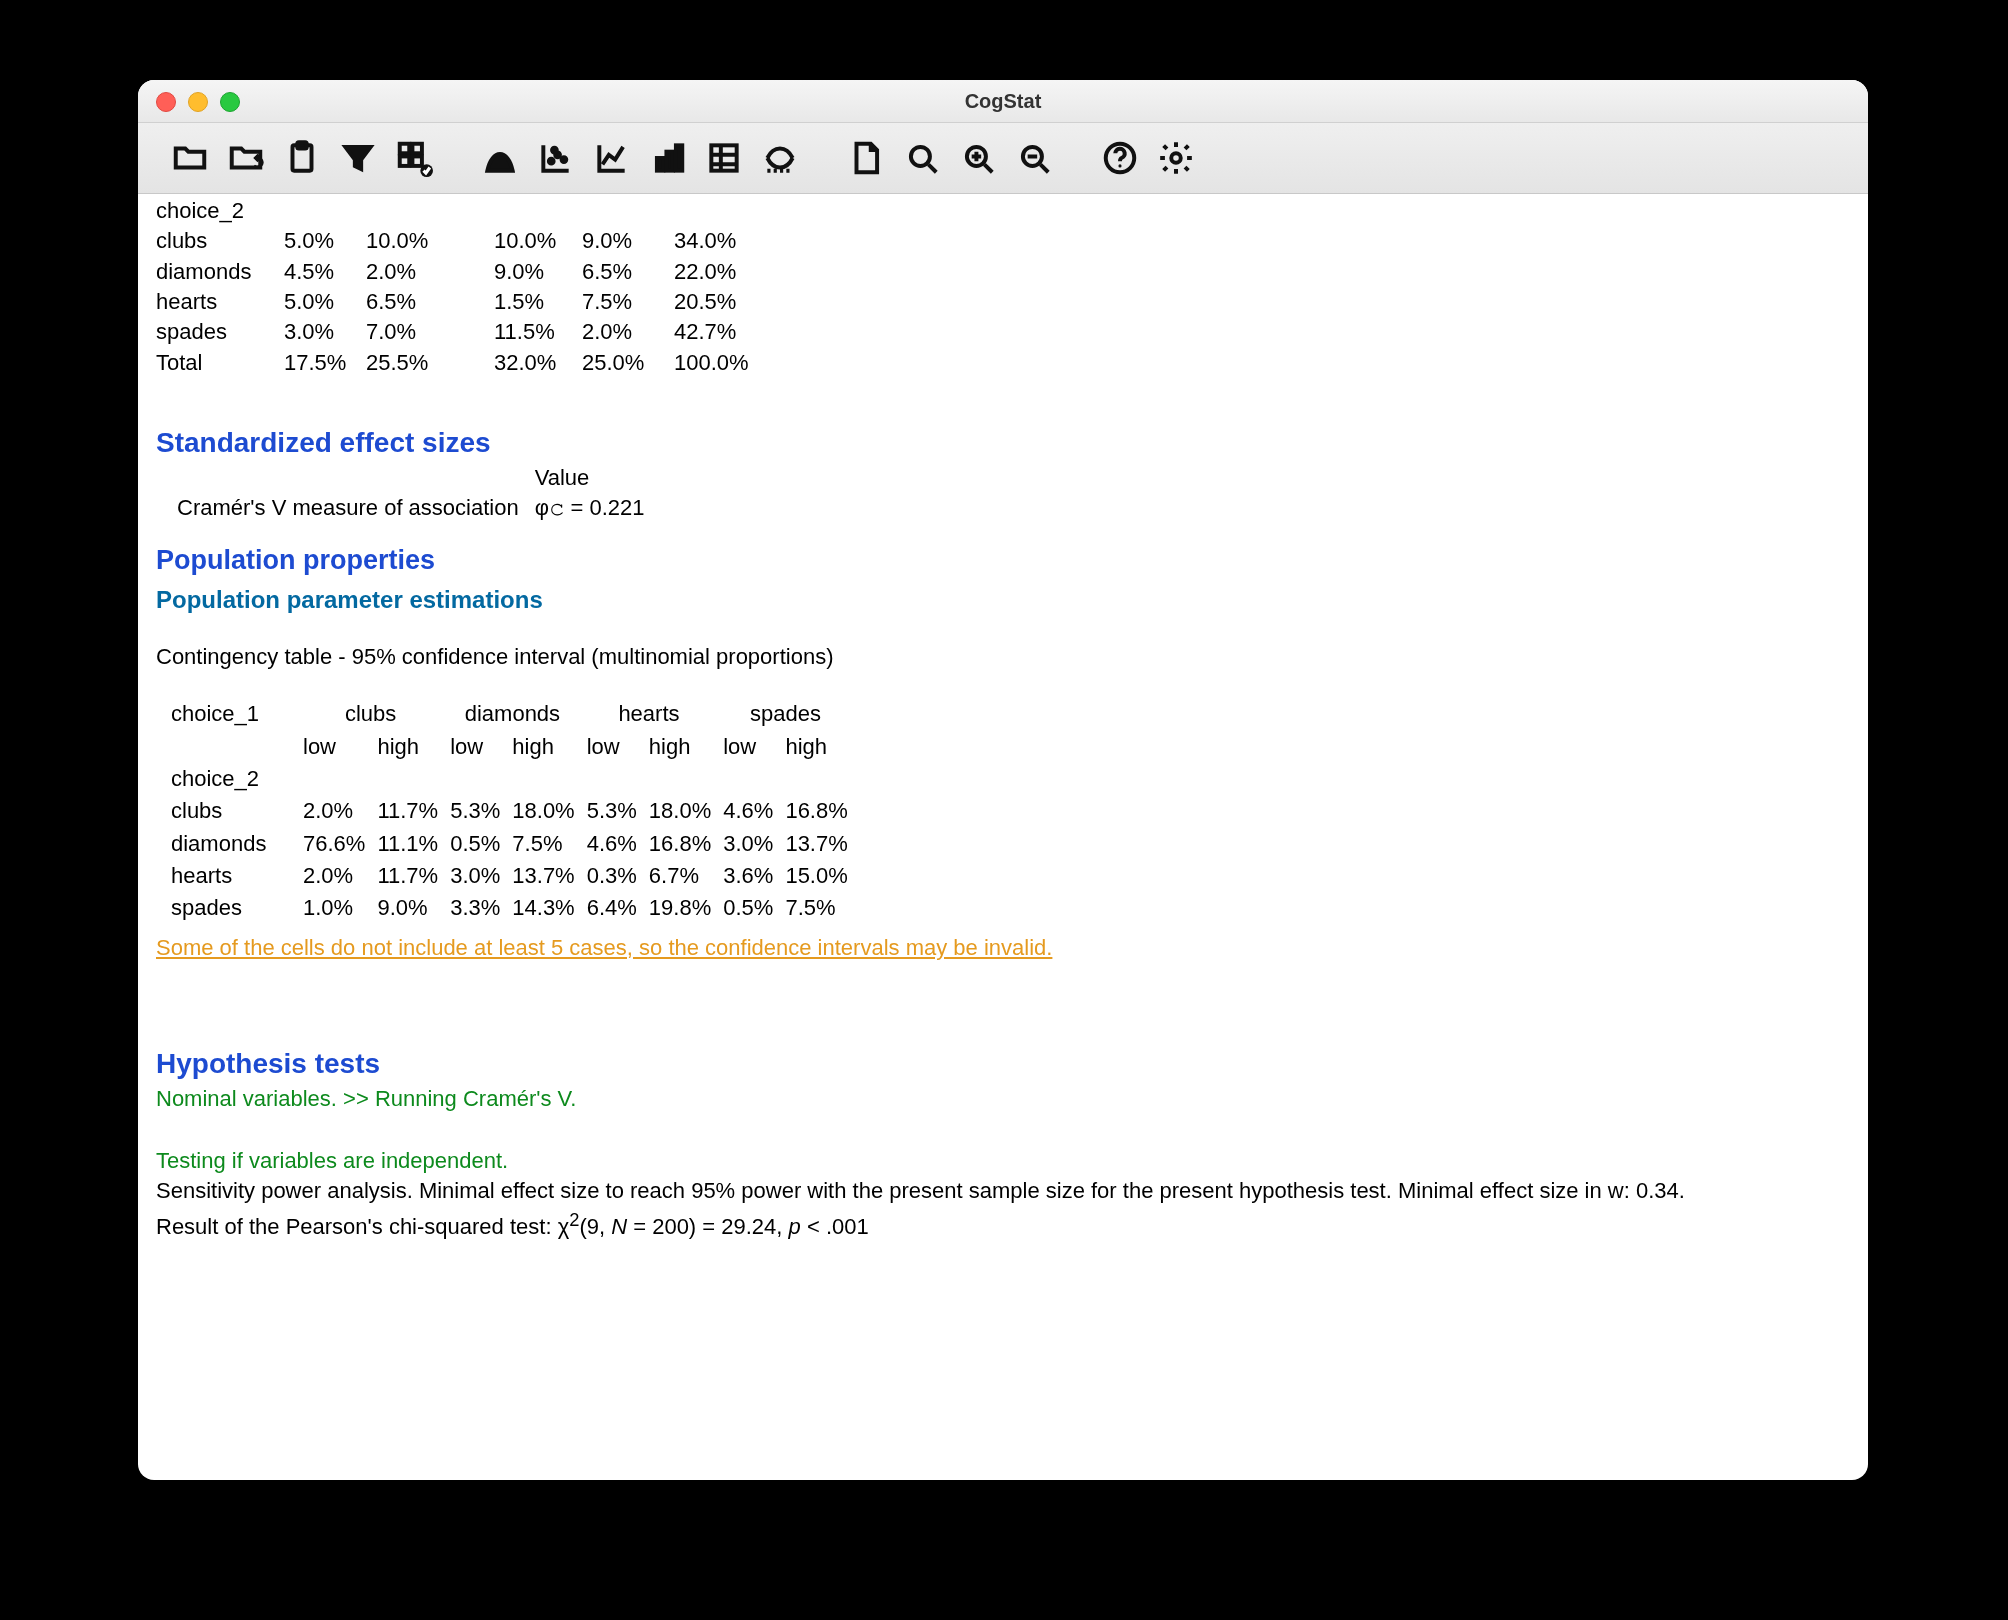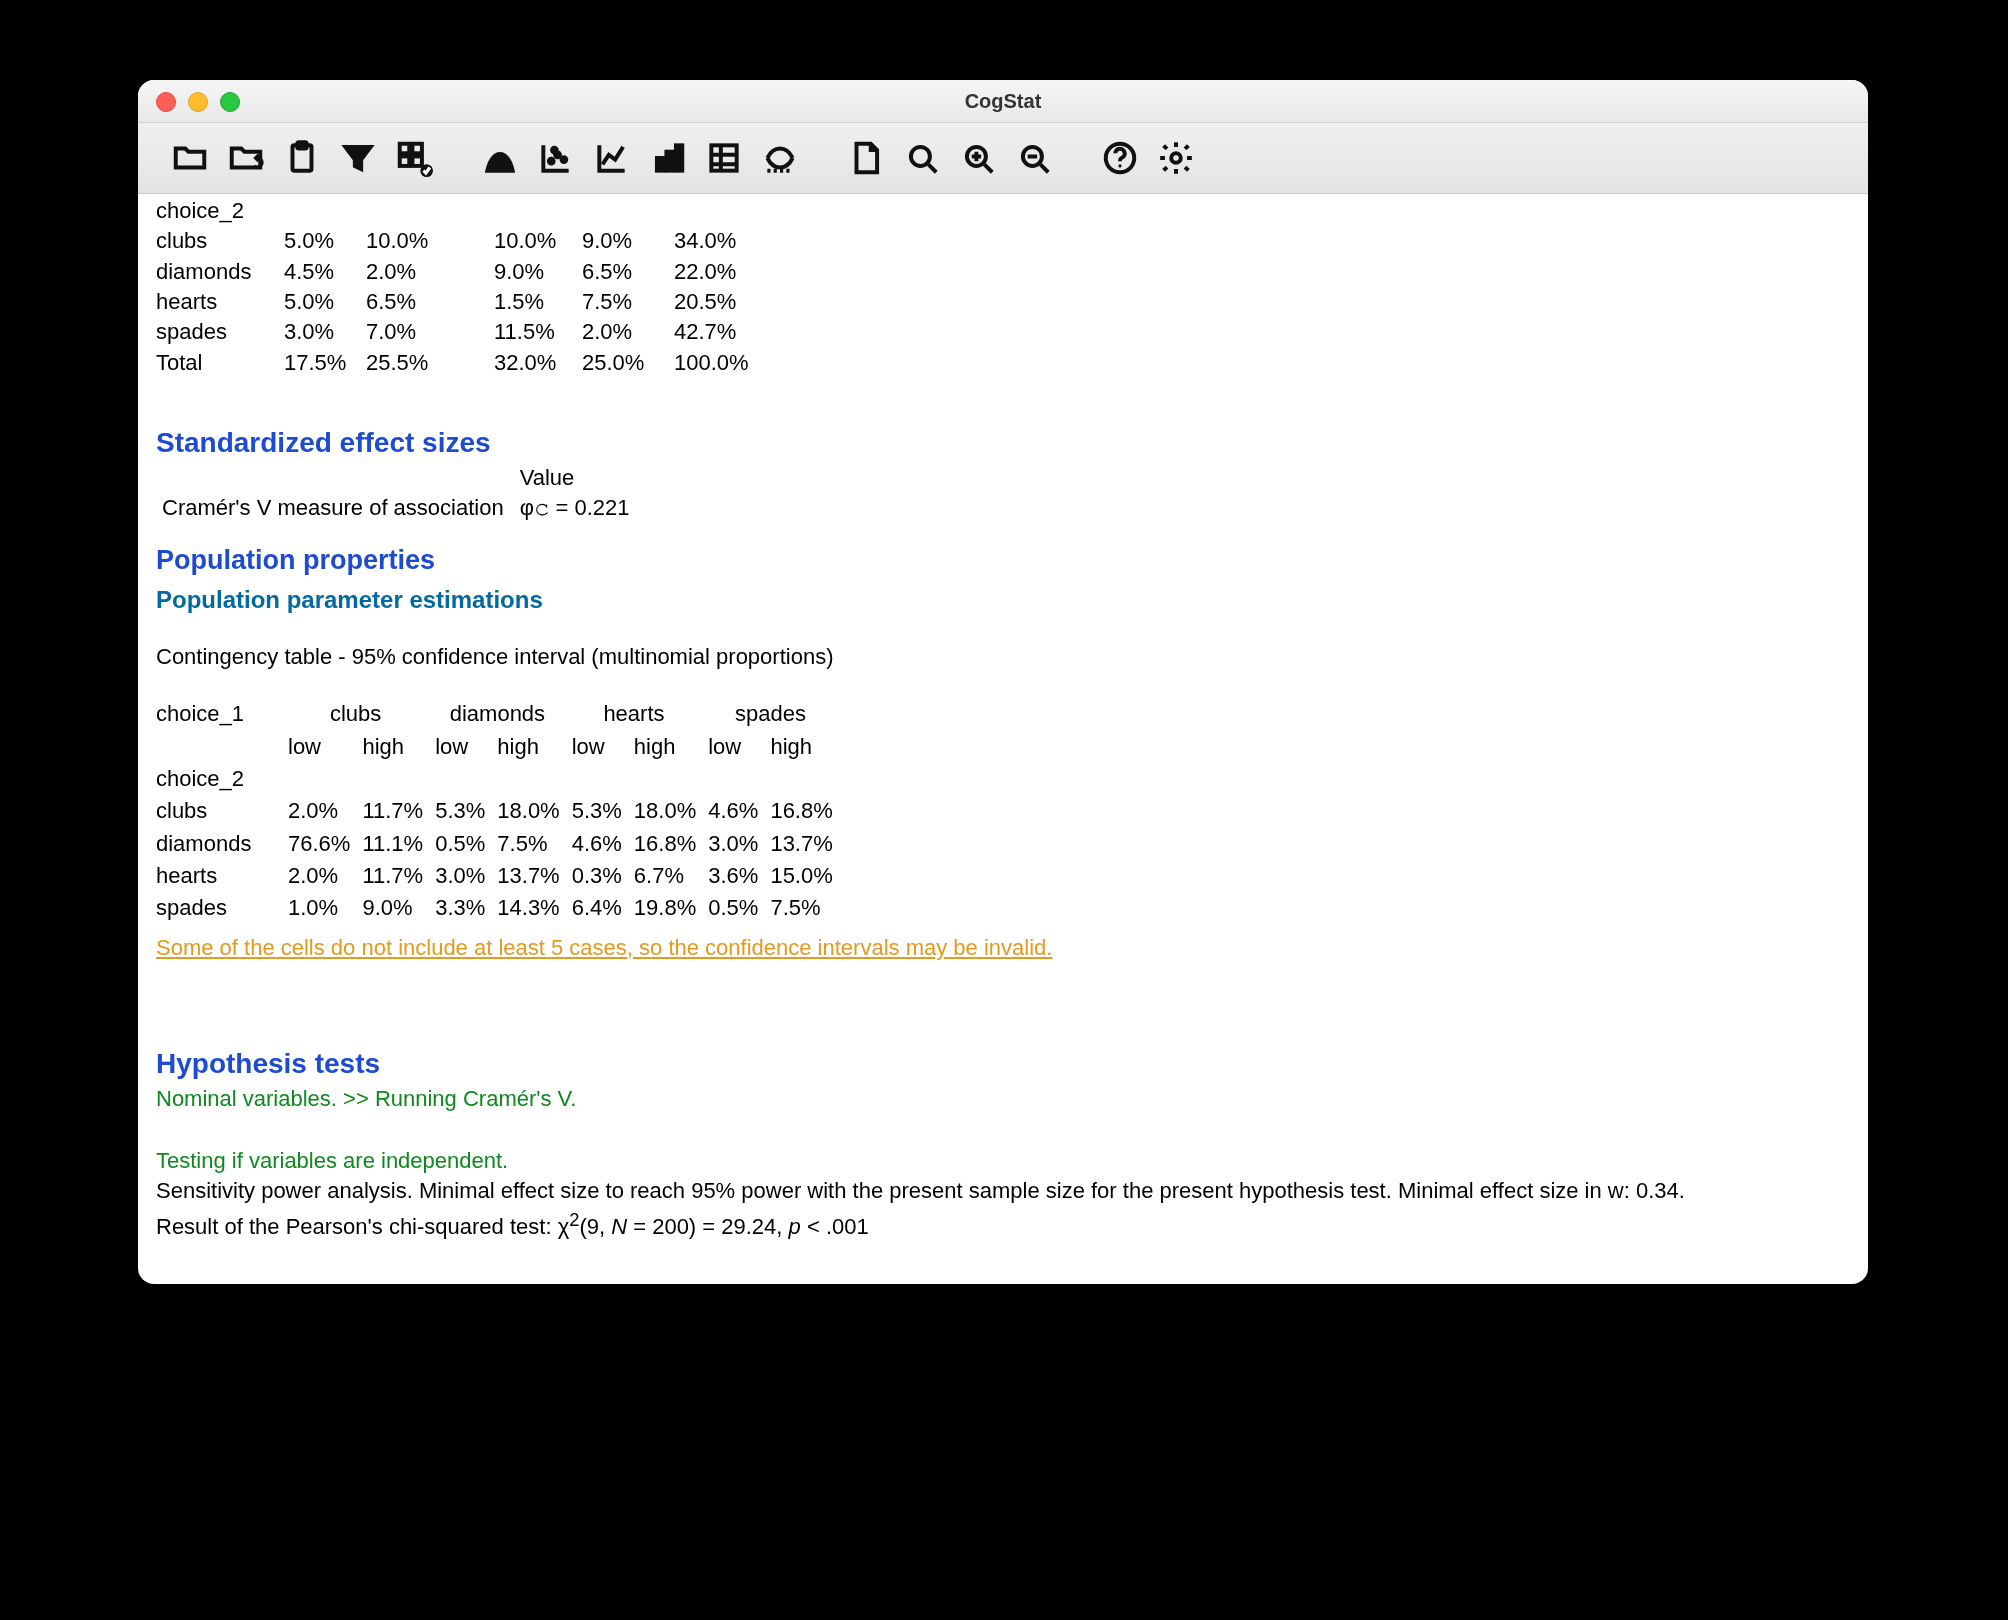--- a/index.html
+++ b/index.html
@@ -8,21 +8,21 @@
     background: #000;
     font-family: -apple-system, "Helvetica Neue", Arial, sans-serif;
     width: 2008px;
     height: 1620px;
   }
   .window {
     position: absolute;
     left: 138px;
     top: 80px;
     width: 1730px;
-    height: 1204px;
+    height: 1400px;
     background: #fff;
     border-radius: 16px;
     box-shadow: 0 30px 80px rgba(0,0,0,0.6);
     overflow: hidden;
   }
   .titlebar {
     height: 42px;
     background: linear-gradient(#f5f5f5, #e8e8e8);
     border-bottom: 1px solid #d0d0d0;
     position: relative;
@@ -71,20 +71,21 @@
   .content {
     padding: 4px 18px 12px 18px;
     font-size: 22px;
     line-height: 1.38;
     color:#000;
     overflow: hidden;
   }
   .table {
     border-collapse: collapse;
     margin-bottom: 8px;
+    margin-left: 15px;
   }
   .table td, .table th {
     padding: 0 8px 0 0;
     text-align: left;
     font-weight: normal;
     white-space: nowrap;
     font-size: 22px;
   }
   .h2 {
     color: #1d4bd1;

